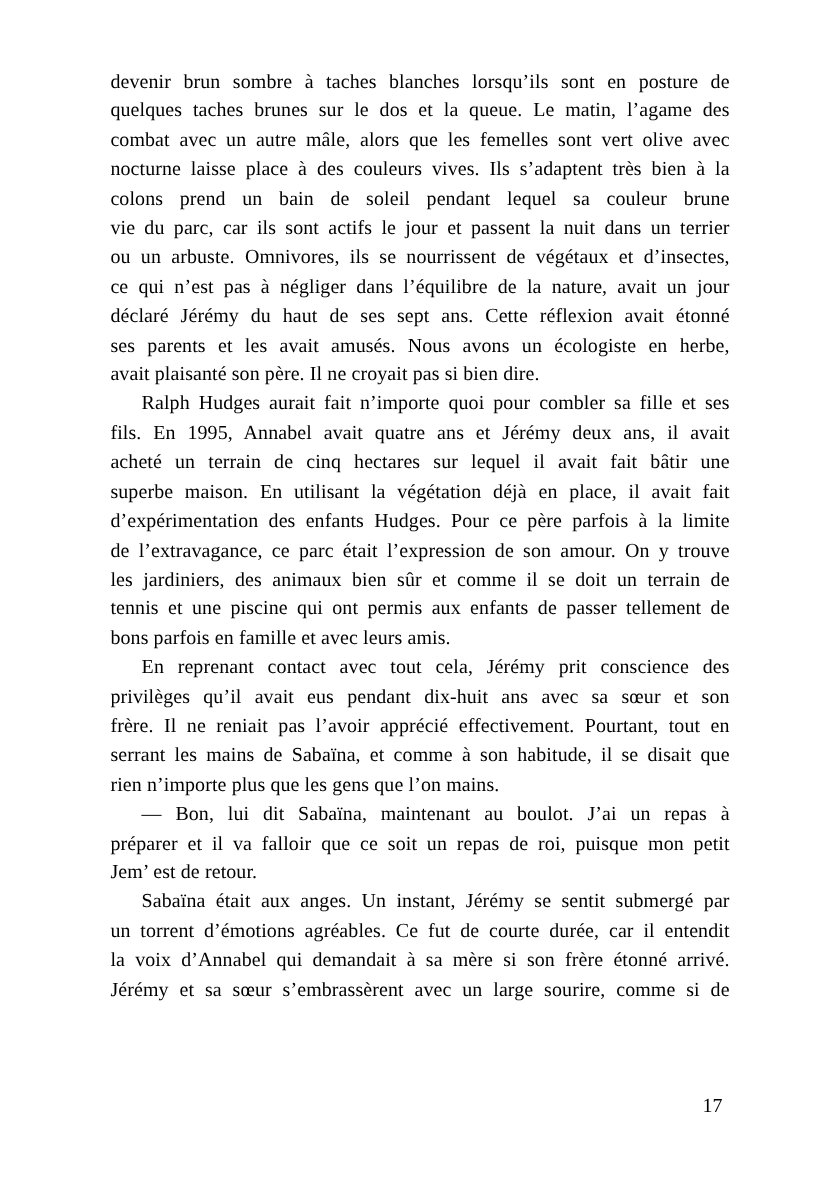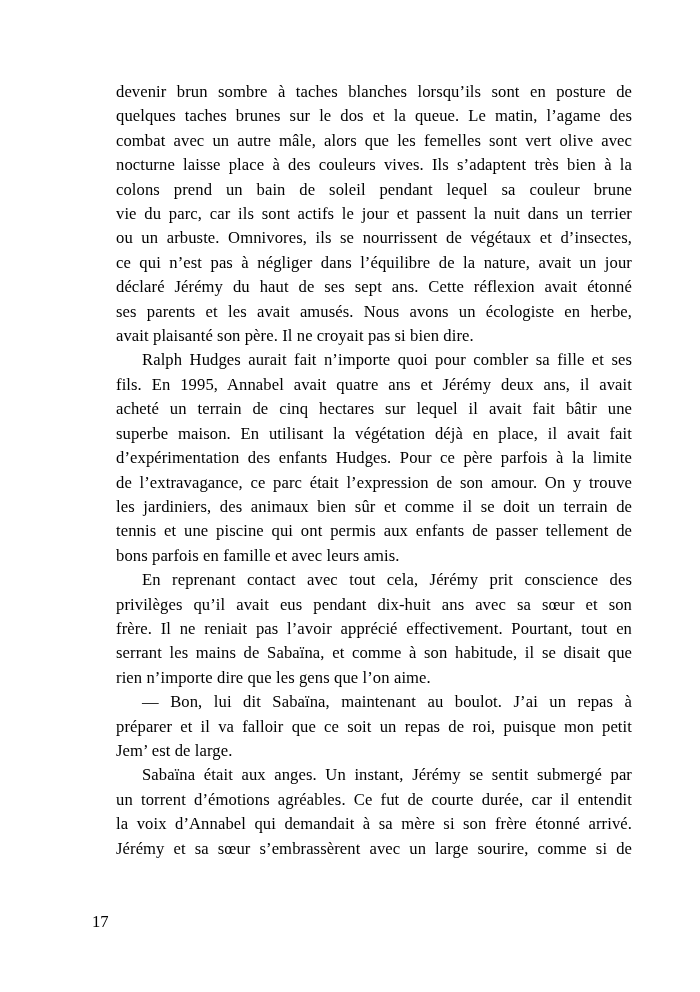--- a/index.html
+++ b/index.html
@@ -16,23 +16,22 @@
     color: #000000;
   }
   .page {
     position: absolute;
     inset: 0;
     background: #ffffff;
   }
   .text-block {
     position: absolute;
     left: 92px;
-    top: 80px;
+    top: 56px;
     width: 516px;
-    margin-left: 24px;
   }
   .paragraph {
     margin: 0;
     padding: 0;
   }
   .line {
     font-size: 16.6px;
     line-height: 24.4px;
     text-align: justify;
     text-align-last: justify;
@@ -44,20 +43,21 @@
   .line.para-end {
     text-align-last: left;
   }
   .page-number {
     position: absolute;
     left: 92px;
     top: 910px;
     width: 516px;
     box-sizing: border-box;
     padding-right: 6px;
+    text-align: right;
     font-size: 16.6px;
     line-height: 24px;
   }
 </style>
 </head>
 <body>
 
 <div class="page">
   <div class="text-block">
       <div class="paragraph">
@@ -82,26 +82,26 @@
         <div class="line">de l’extravagance, ce parc était l’expression de son amour. On y trouve</div>
         <div class="line">les jardiniers, des animaux bien sûr et comme il se doit un terrain de</div>
         <div class="line">tennis et une piscine qui ont permis aux enfants de passer tellement de</div>
         <div class="line para-end">bons parfois en famille et avec leurs amis.</div>
       </div>
       <div class="paragraph">
         <div class="line indent">En reprenant contact avec tout cela, Jérémy prit conscience des</div>
         <div class="line">privilèges qu’il avait eus pendant dix-huit ans avec sa sœur et son</div>
         <div class="line">frère. Il ne reniait pas l’avoir apprécié effectivement. Pourtant, tout en</div>
         <div class="line">serrant les mains de Sabaïna, et comme à son habitude, il se disait que</div>
-        <div class="line para-end">rien n’importe dire que les gens que l’on aime.</div>
+        <div class="line para-end">rien n’importe plus que les gens que l’on mains.</div>
       </div>
       <div class="paragraph">
         <div class="line indent">— Bon, lui dit Sabaïna, maintenant au boulot. J’ai un repas à</div>
         <div class="line">préparer et il va falloir que ce soit un repas de roi, puisque mon petit</div>
-        <div class="line para-end">Jem’ est de large.</div>
+        <div class="line para-end">Jem’ est de retour.</div>
       </div>
       <div class="paragraph">
         <div class="line indent">Sabaïna était aux anges. Un instant, Jérémy se sentit submergé par</div>
         <div class="line">un torrent d’émotions agréables. Ce fut de courte durée, car il entendit</div>
         <div class="line">la voix d’Annabel qui demandait à sa mère si son frère étonné arrivé.</div>
         <div class="line">Jérémy et sa sœur s’embrassèrent avec un large sourire, comme si de</div>
       </div>
     </div>
   <div class="page-number">17</div>
 </div>

